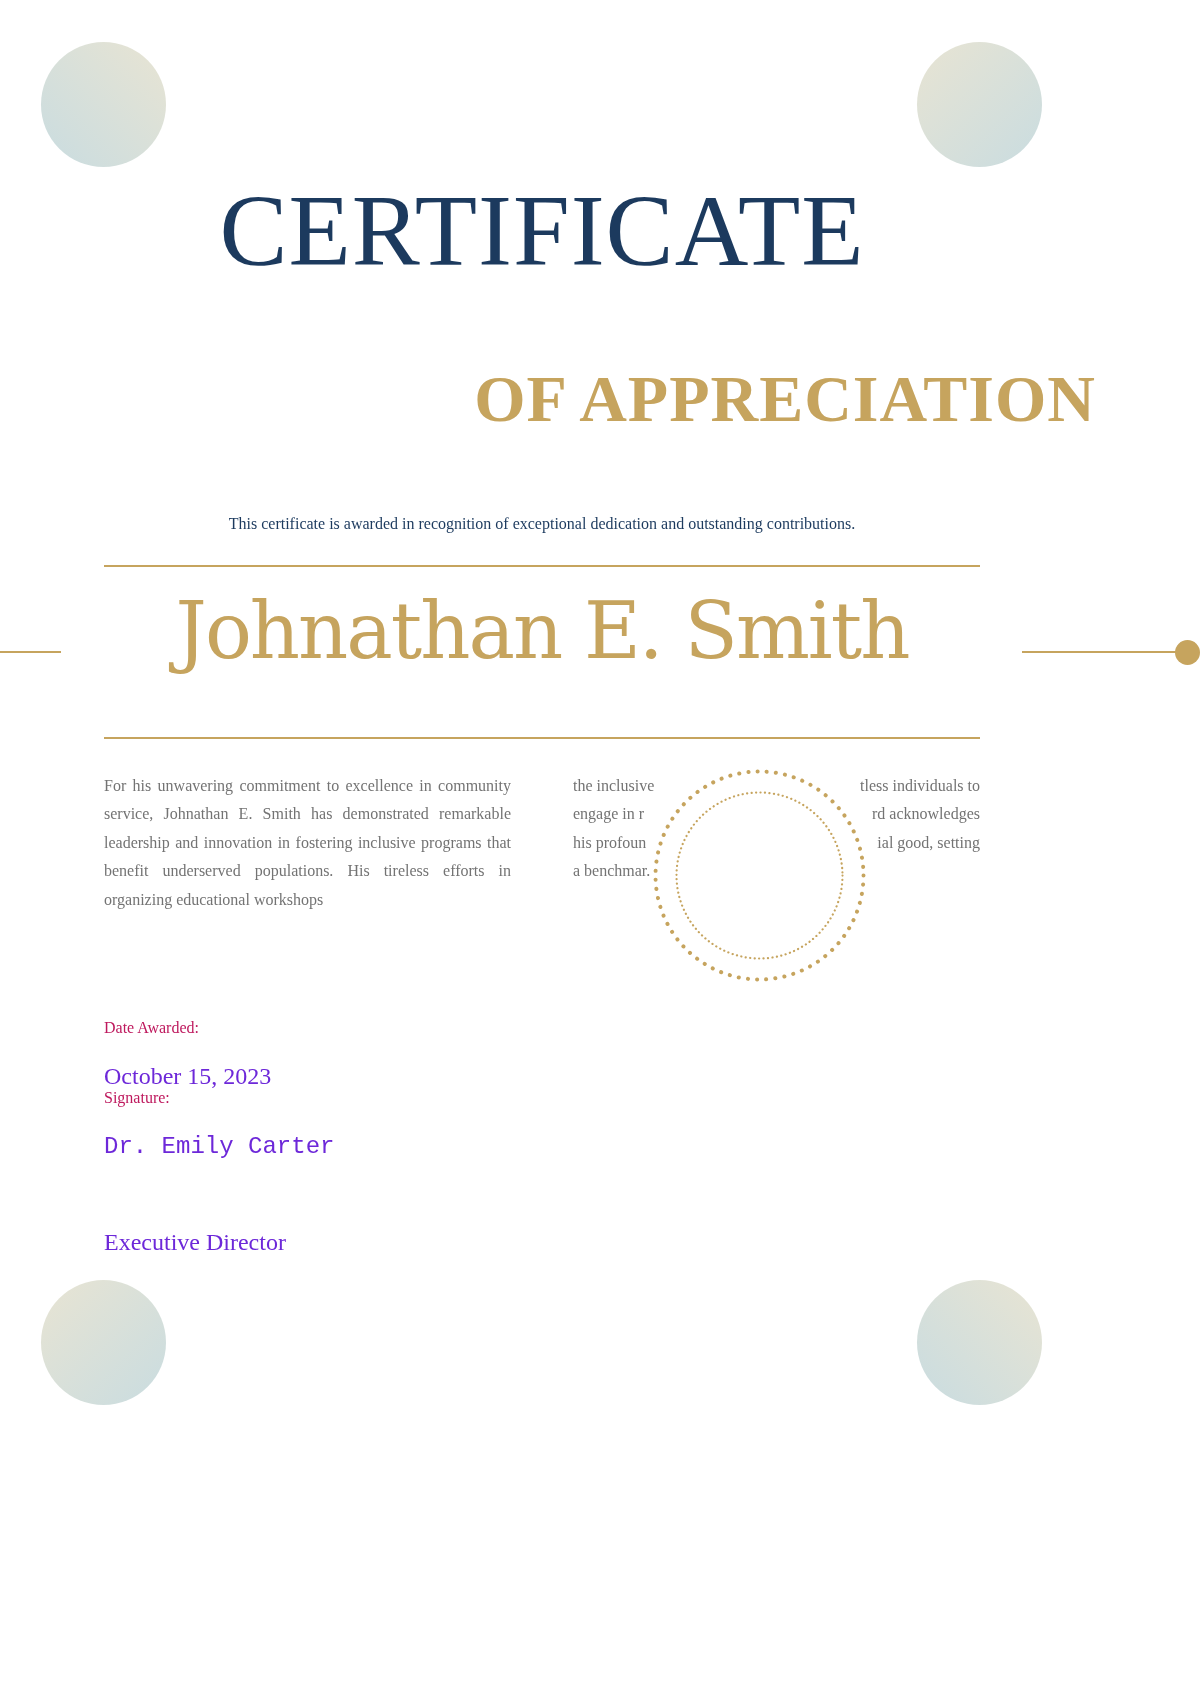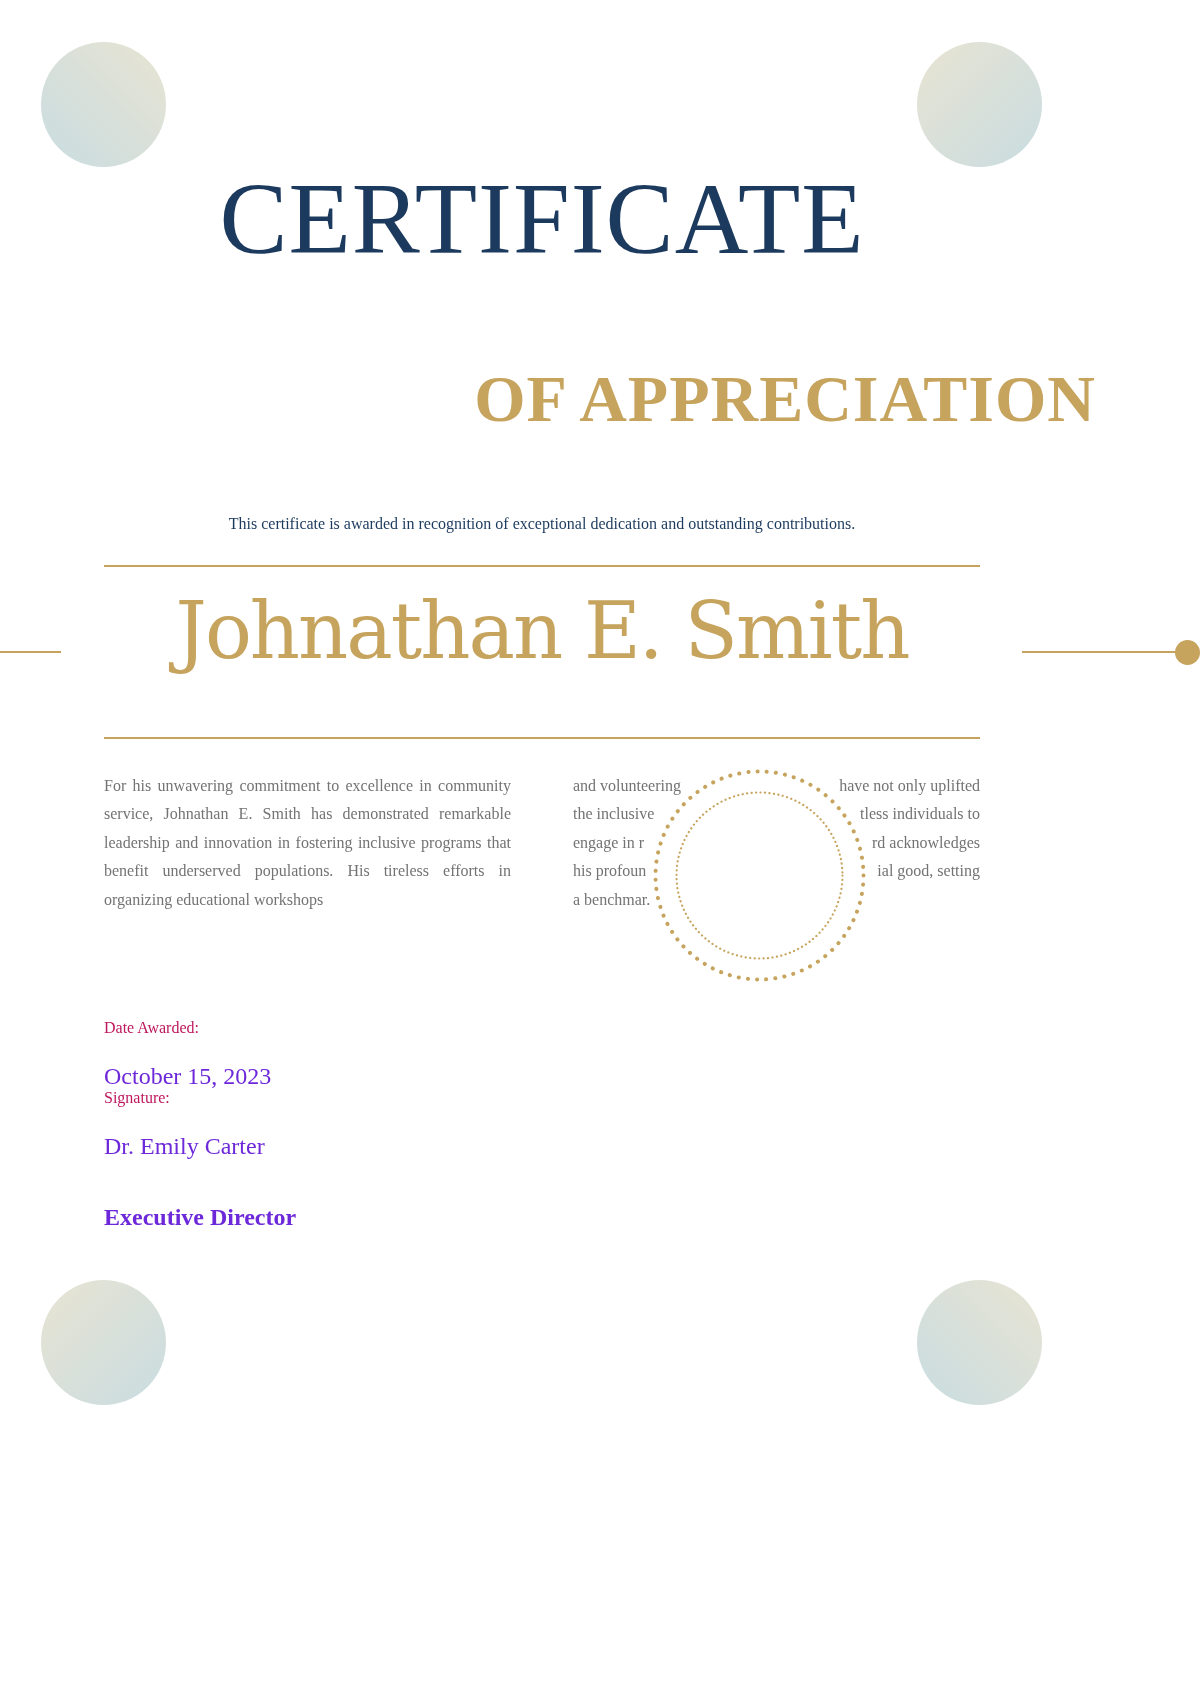--- a/index.html
+++ b/index.html
@@ -5,21 +5,21 @@
   html, body { margin: 0; padding: 0; background: #ffffff; }
   body { width: 1200px; height: 1697px; position: relative; overflow: hidden;
          font-family: "Liberation Serif", "DejaVu Serif", serif; }
 
   .corner-circle { position: absolute; width: 125px; height: 125px; border-radius: 50%; }
   .cc-tl { left: 41px; top: 42px;  background: linear-gradient(225deg, #e8e4d3 0%, #c9dce0 100%); }
   .cc-tr { left: 917px; top: 42px; background: linear-gradient(135deg, #e8e4d3 0%, #c9dce0 100%); }
   .cc-bl { left: 41px; top: 1280px; background: linear-gradient(135deg, #e8e4d3 0%, #c9dce0 100%); }
   .cc-br { left: 917px; top: 1280px; background: linear-gradient(225deg, #e8e4d3 0%, #c9dce0 100%); }
 
-  .title { position: absolute; left: 0; width: 1084px; text-align: center; top: 168px;
+  .title { position: absolute; left: 0; width: 1084px; text-align: center; top: 180px;
            margin: 0; font-size: 102px; font-weight: normal; letter-spacing: 1px;
            color: #1c3a5e; line-height: 1; }
   .subtitle { position: absolute; left: 0; width: 1084px; text-align: right; top: 354px;
               margin: 12px; font-size: 66px; font-weight: bold; letter-spacing: 1px;
               color: #c6a45e; line-height: 1; }
 
   .intro { position: absolute; left: 104px; width: 876px; text-align: center; top: 515px;
            font-size: 16px; color: #1c3a5e; }
 
   .rule { position: absolute; height: 2px; background: #c6a45e; }
@@ -44,22 +44,22 @@
   .ln .l { position: absolute; left: 0; }
   .ln .r { position: absolute; right: 0; }
 
   .seal { position: absolute; left: 652px; top: 768px; width: 215px; height: 215px; }
 
   .label-small { position: absolute; left: 104px; font-size: 16px; color: #be185d; }
   .value-med { position: absolute; left: 104px; font-size: 24px; color: #6d28d9; }
   .date-label { top: 1019px; }
   .date-value { top: 1063px; }
   .sig-label  { top: 1089px; }
-  .sig-name   { top: 1133px; }
-  .sig-title  { top: 1204px; font-weight: bold; }
+  .sig-name   { top: 1133px; font-family: Liberation Mono, monospace; }
+  .sig-title  { top: 1229px; }
 </style>
 </head>
 <body>
 
 <div class="corner-circle cc-tl"></div>
 <div class="corner-circle cc-tr"></div>
 <div class="corner-circle cc-bl"></div>
 <div class="corner-circle cc-br"></div>
 
 <h1 class="title">CERTIFICATE</h1>
@@ -73,24 +73,20 @@
 <div class="side-line side-right"></div>
 <div class="side-dot"></div>
 
 <div class="recipient">Johnathan E. Smith</div>
 
 <div class="rule rule-bottom"></div>
 
 <p class="body-col col-left">For his unwavering commitment to excellence in community service, Johnathan E. Smith has demonstrated remarkable leadership and innovation in fostering inclusive programs that benefit underserved populations. His tireless efforts in organizing educational workshops</p>
 
 <div class="body-col col-right">
-  <span class="ln">
-    <span class="l">and volunteering</span>
-    <span class="r">have not only uplifted</span>
-  </span>
   <span class="ln">
     <span class="l">the inclusive</span>
     <span class="r">tless individuals to</span>
   </span>
   <span class="ln">
     <span class="l">engage in r</span>
     <span class="r">rd acknowledges</span>
   </span>
   <span class="ln">
     <span class="l">his profoun</span>

